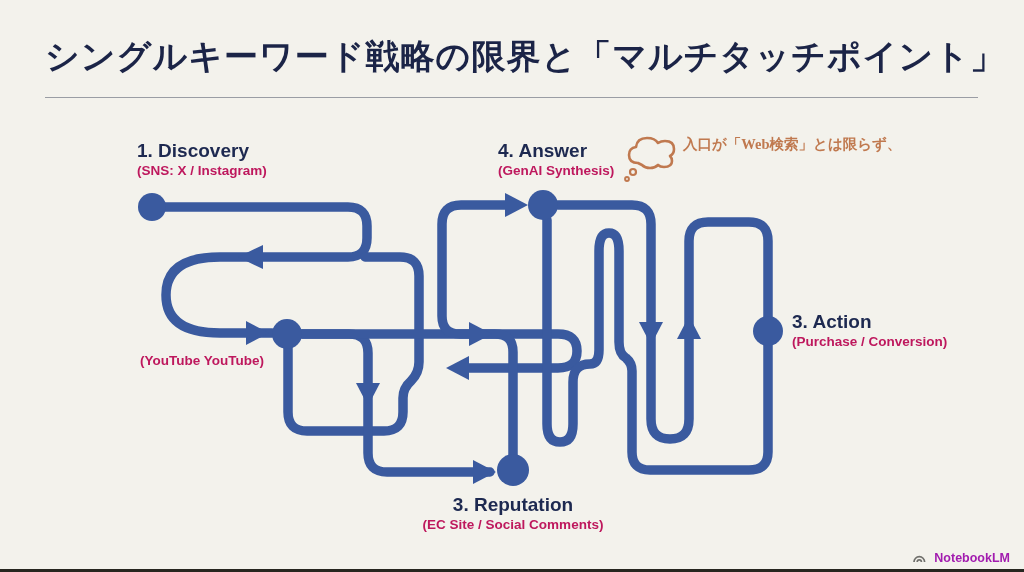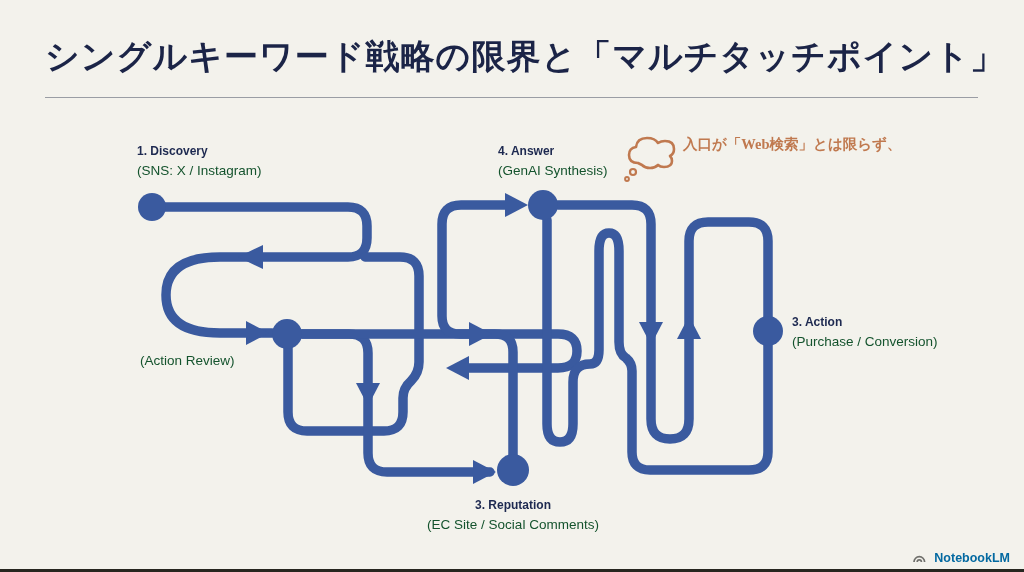--- a/index.html
+++ b/index.html
@@ -18,32 +18,32 @@
   }
   .title-divider{
     position:absolute;left:45px;top:97px;width:933px;height:0;
     border-top:1.5px solid #9a9da4;
   }
   .diagram-svg{position:absolute;left:0;top:0;}
   .jpath{fill:none;stroke:#3a5a9f;stroke-width:9.5;stroke-linecap:round;stroke-linejoin:round;}
   .jarrow{fill:#3a5a9f;stroke:none;}
   .jnode{fill:#3a5a9f;stroke:none;}
   .step-label{position:absolute;color:#1d2950;}
-  .step-label .num{font-size:12px;font-weight:800;line-height:22px;display:block;}
-  .step-label .sub{font-size:13.5px;font-weight:400;line-height:18px;color:#14532d;display:block;}
+  .step-label .num{font-size:19px;font-weight:800;line-height:22px;display:block;}
+  .step-label .sub{font-size:13.5px;font-weight:700;line-height:18px;color:#be185d;display:block;}
   .center{text-align:center;}
   .annotation{
     position:absolute;left:683px;top:133px;width:330px;
     color:#c0794f;font-size:14.5px;font-weight:700;line-height:22px;font-family:Liberation Serif, serif;
   }
   .cloud-icon{position:absolute;left:622px;top:132px;}
   .footer-brand{
     position:absolute;right:14px;bottom:7px;
     display:flex;align-items:center;gap:7px;
-    color:#0369a1;font-size:12.5px;font-weight:700;
+    color:#a21caf;font-size:12.5px;font-weight:700;
   }
   .bottom-edge{
     position:absolute;left:0;bottom:0;width:1024px;height:3px;background:#26261f;
   }
 </style>
 </head>
 <body>
 
 <div class="slide">
 
@@ -94,21 +94,21 @@
     <span class="num">1. Discovery</span>
     <span class="sub">(SNS: X / Instagram)</span>
   </div>
 
   <div class="step-label" style="left:498px;top:140px;">
     <span class="num">4. Answer</span>
     <span class="sub">(GenAI Synthesis)</span>
   </div>
 
   <div class="step-label" style="left:140px;top:352px;">
-    <span class="sub">(Action Review)</span>
+    <span class="sub">(YouTube YouTube)</span>
   </div>
 
   <div class="step-label" style="left:792px;top:311px;">
     <span class="num">3. Action</span>
     <span class="sub">(Purchase / Conversion)</span>
   </div>
 
   <div class="step-label center" style="left:403px;top:494px;width:220px;">
     <span class="num">3. Reputation</span>
     <span class="sub">(EC Site / Social Comments)</span>

